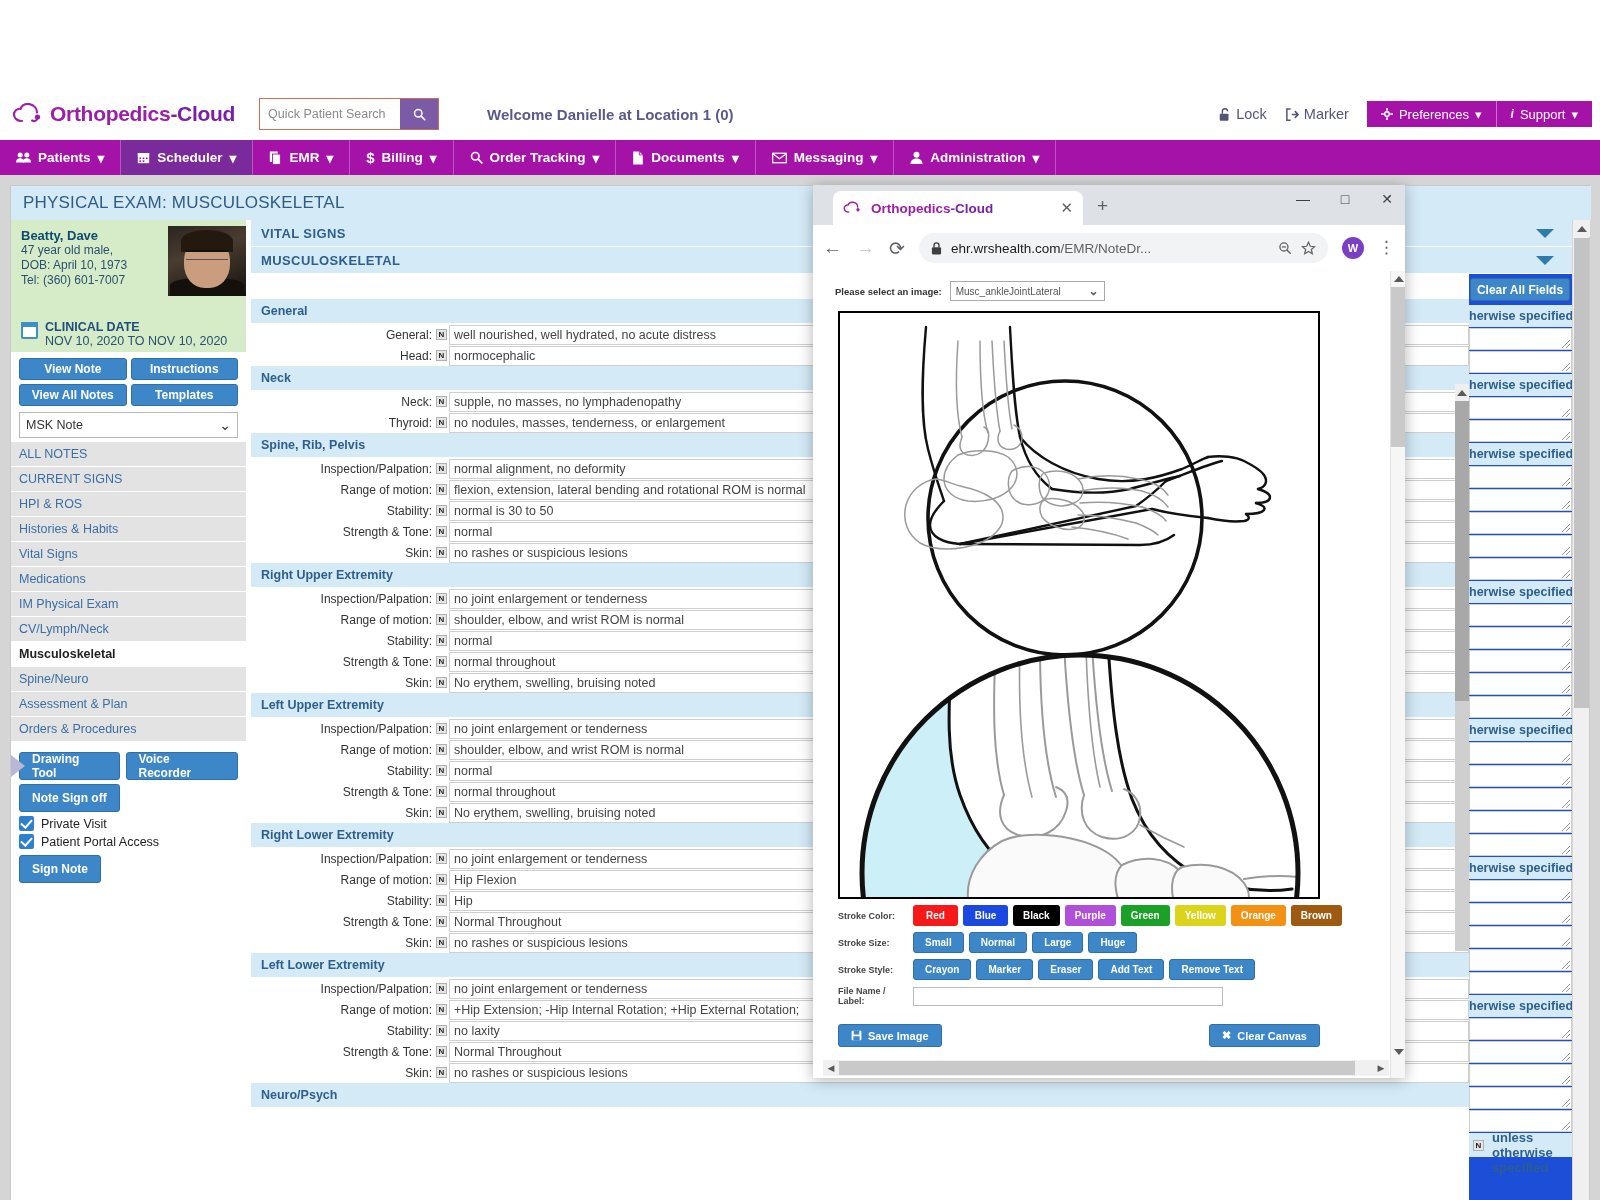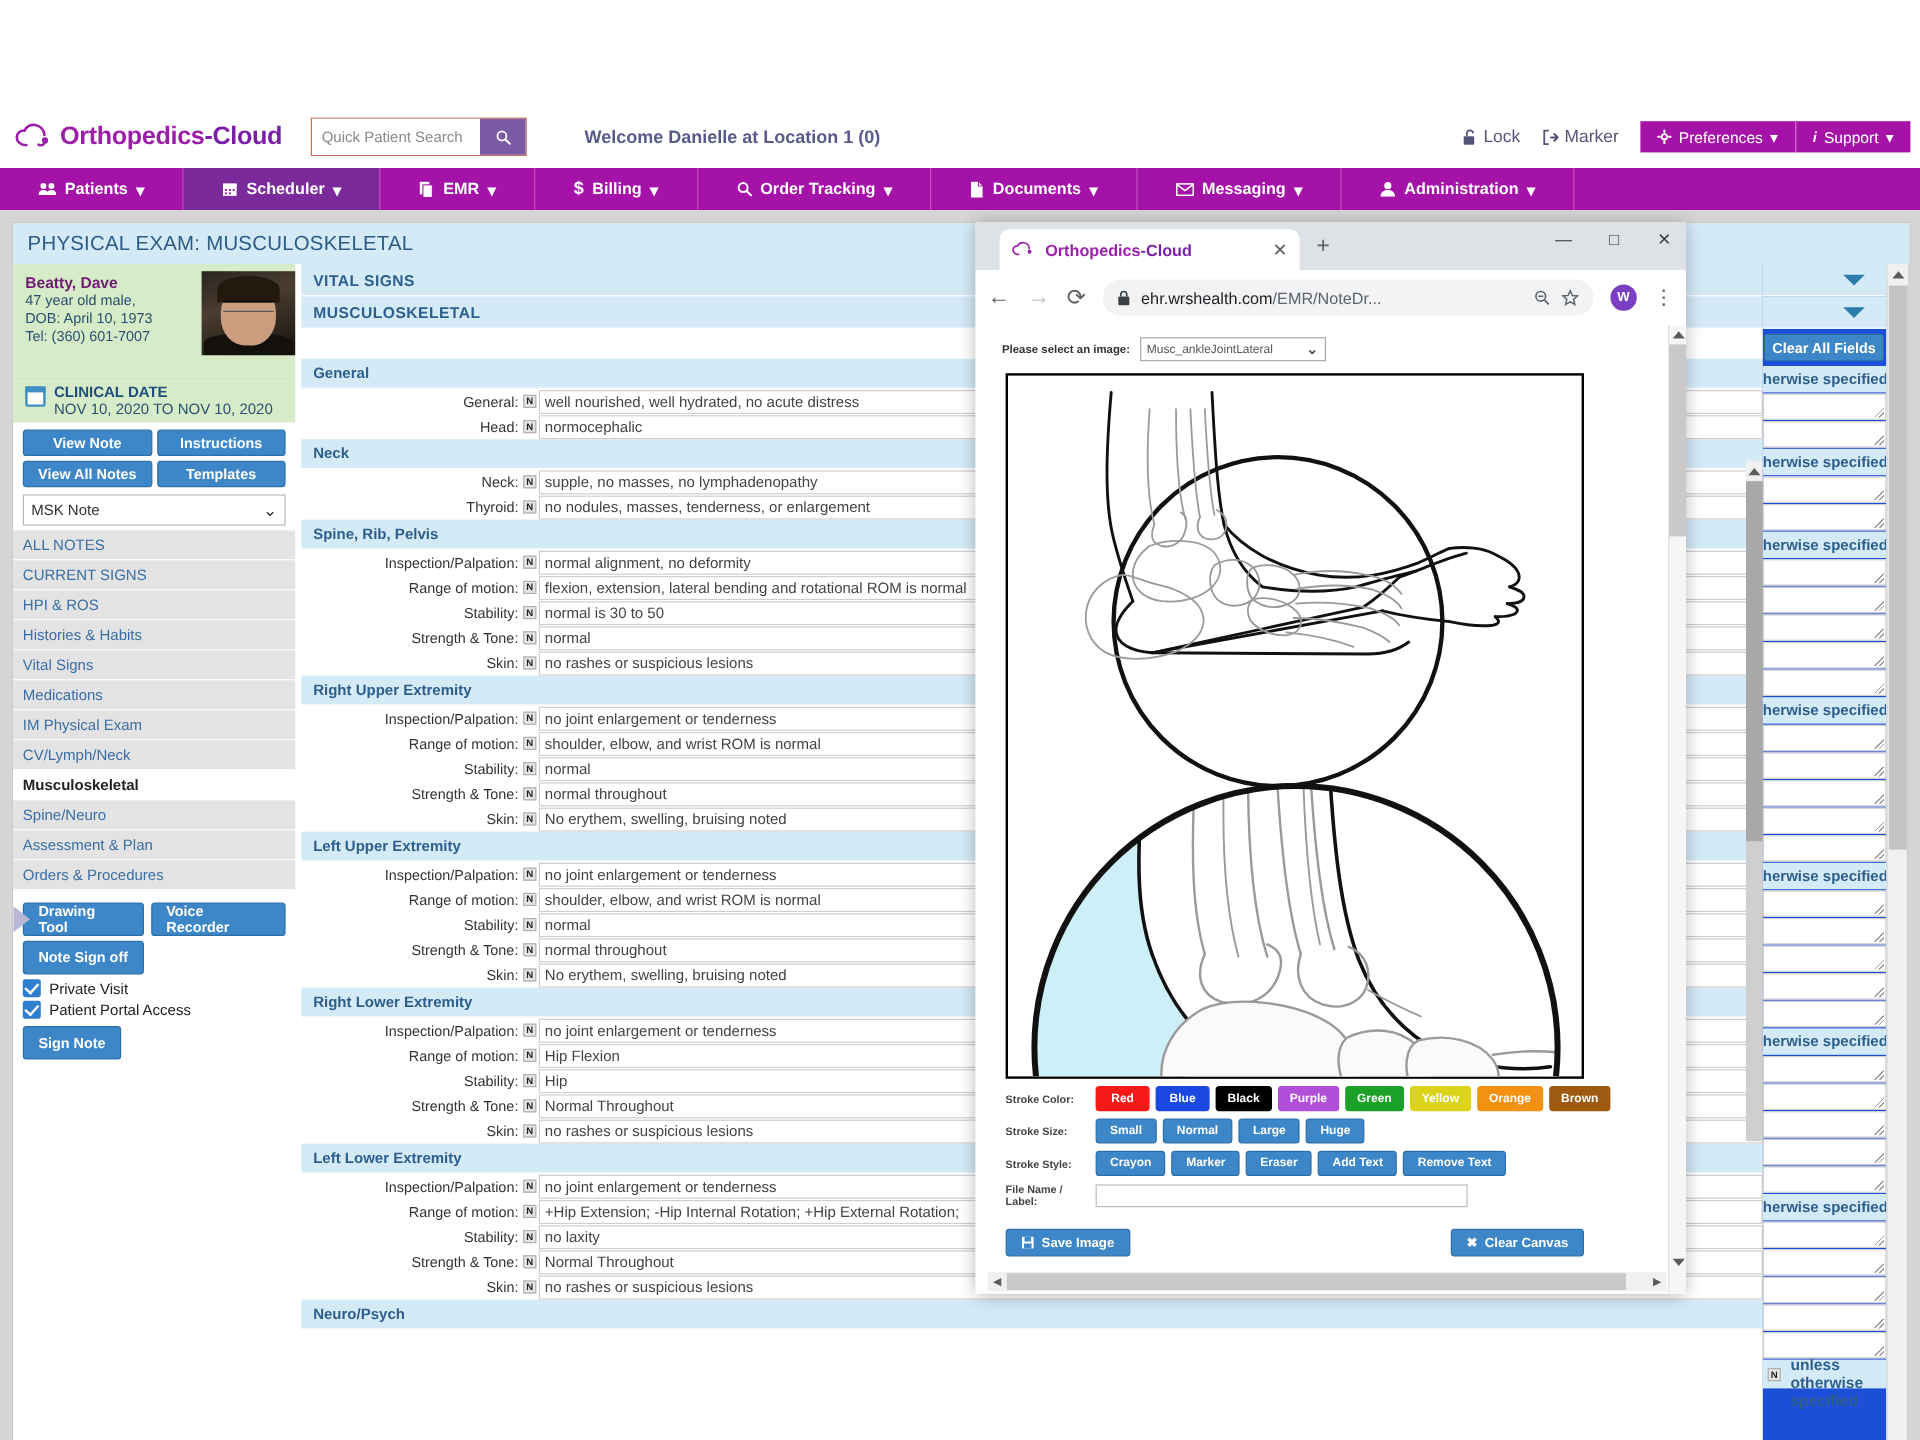--- a/index.html
+++ b/index.html
@@ -51,21 +51,21 @@
     padding:0 14px; font-size:13px; cursor:pointer; gap:6px;
   }
   .hdr-pill.sep { border-left:1px solid #cf6fd1; }
 
   
   .navbar {
     position:absolute; left:0; top:100px; width:1600px; height:35px;
     background:#a512a8; display:flex; align-items:stretch;
   }
   .navitem {
-    display:flex; align-items:center; gap:7px; padding:0 32px;
+    display:flex; align-items:center; gap:7px; padding:0 16px;
     color:#fff; font-size:13.5px; font-weight:bold; cursor:pointer;
     border-right:1px solid #c24fc4;
     justify-content:center;
   }
   .navitem.active { background:#7b2a9c; }
 
   
   .page {
     position:absolute; left:0; top:135px; width:1600px; height:1065px;
     background:#d5d5d5;
@@ -76,21 +76,21 @@
   }
   .exam-title {
     position:absolute; left:0; top:0; width:1580px; height:34px;
     background:#d4eaf7; color:#2d5d86; font-size:17px;
     display:flex; align-items:center; padding-left:12px; letter-spacing:.2px;
   }
 
   
   .sidebar { position:absolute; left:0; top:34px; width:235px; bottom:0; background:#fff; }
   .pt-card { background:#d6ecc8; padding:8px 10px 6px 10px; position:relative; height:98px; }
-  .pt-name { color:#701a75; font-weight:bold; font-size:13px; }
+  .pt-name { color:#0c4a6e; font-weight:bold; font-size:13px; }
   .pt-line { color:#2b4f70; font-size:12px; line-height:15px; }
   .pt-photo {
     position:absolute; right:0px; top:6px; width:78px; height:70px;
     background: linear-gradient(160deg,#2a2520 0%,#4a3c30 38%,#16120e 100%);
     overflow:hidden;
   }
   .pt-photo .face {
     position:absolute; left:16px; top:10px; width:46px; height:52px; border-radius:48% 48% 45% 45%;
     background:#c99d7e;
   }

